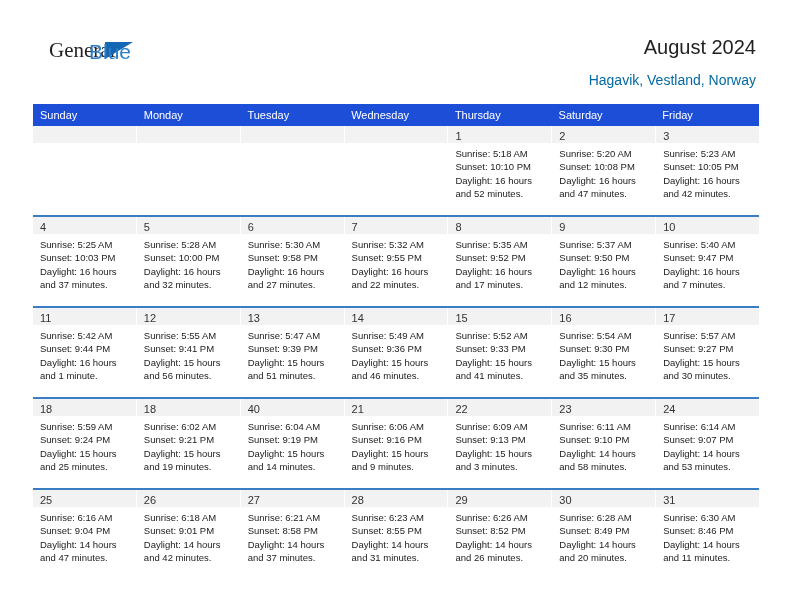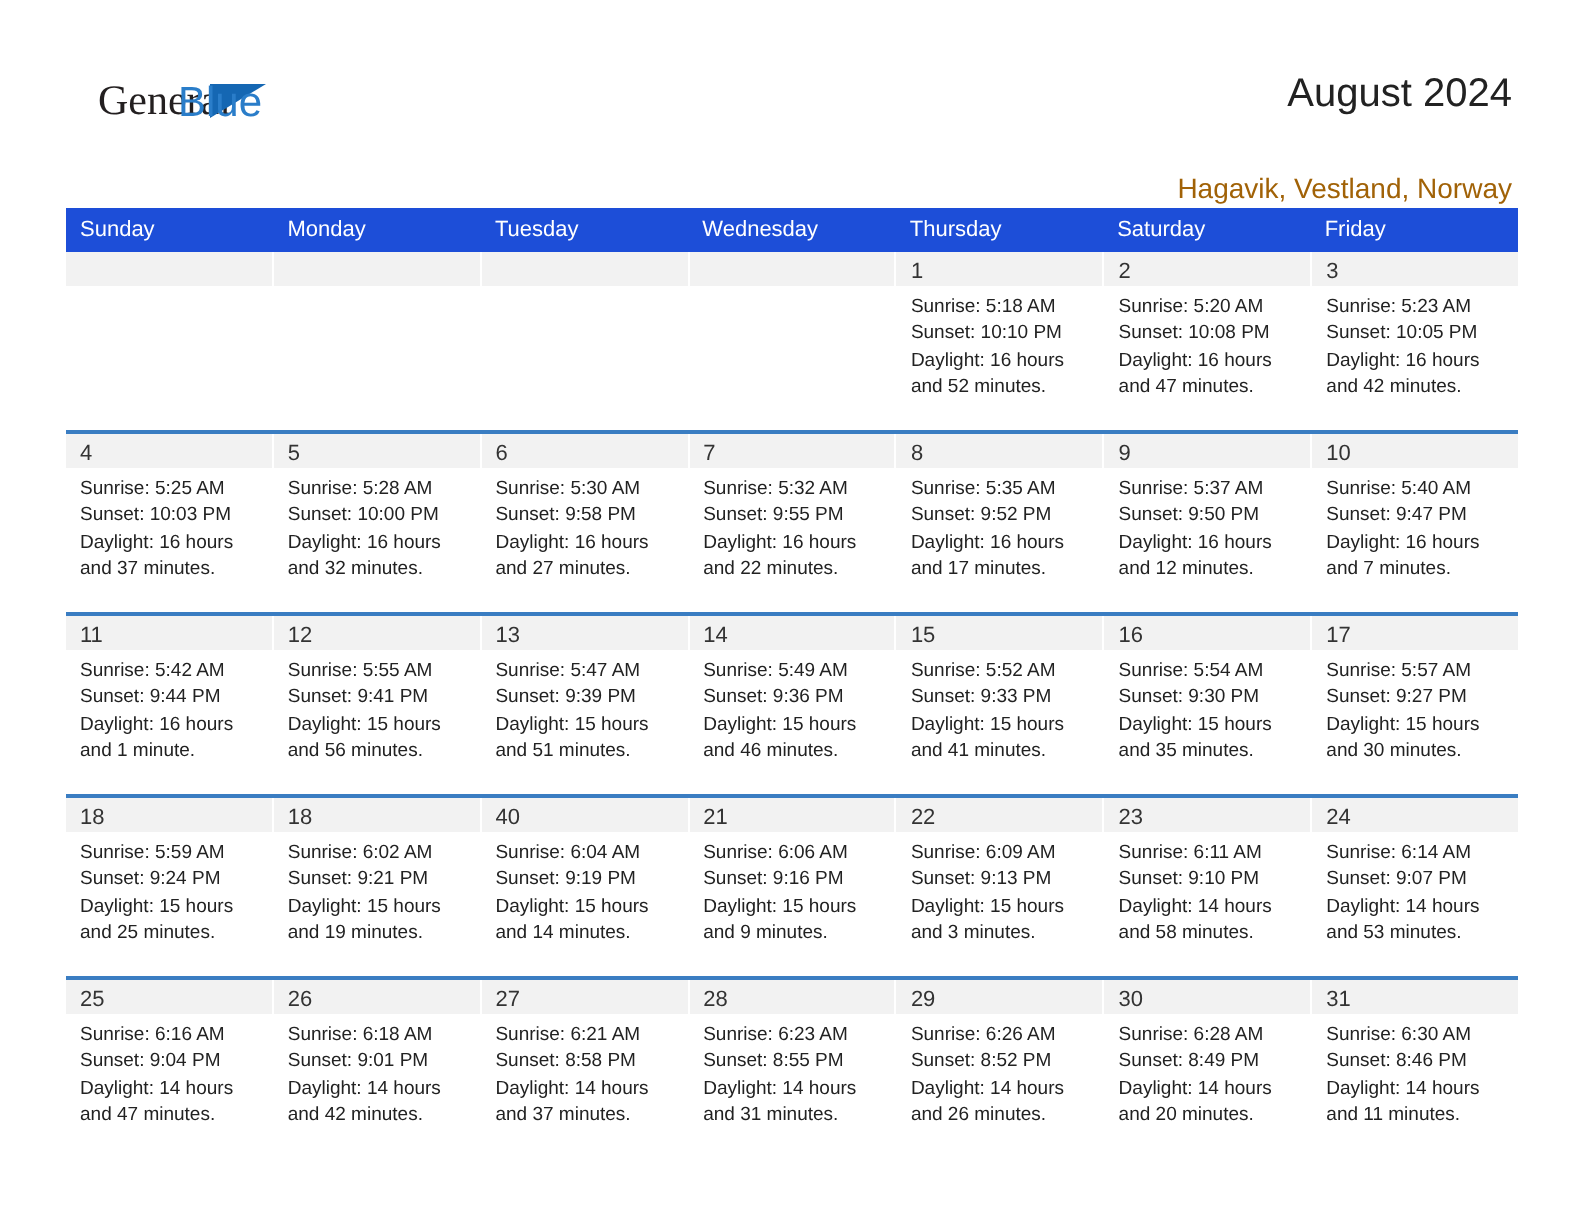--- a/index.html
+++ b/index.html
@@ -70,23 +70,23 @@
   }
   .cal-title {
     font-size: 20px;
     color: #222222;
     line-height: 34px;
     white-space: nowrap;
     font-weight: normal;
   }
   .cal-subtitle {
     font-size: 14px;
-    color: #a16207;
+    color: #0369a1;
     line-height: 20px;
-    margin-top: 20px;
+    margin-top: 6px;
     white-space: nowrap;
   }
 
   
   .calendar {
     position: absolute;
     left: 33px;
     top: 104px;
     width: 726px;
   }

